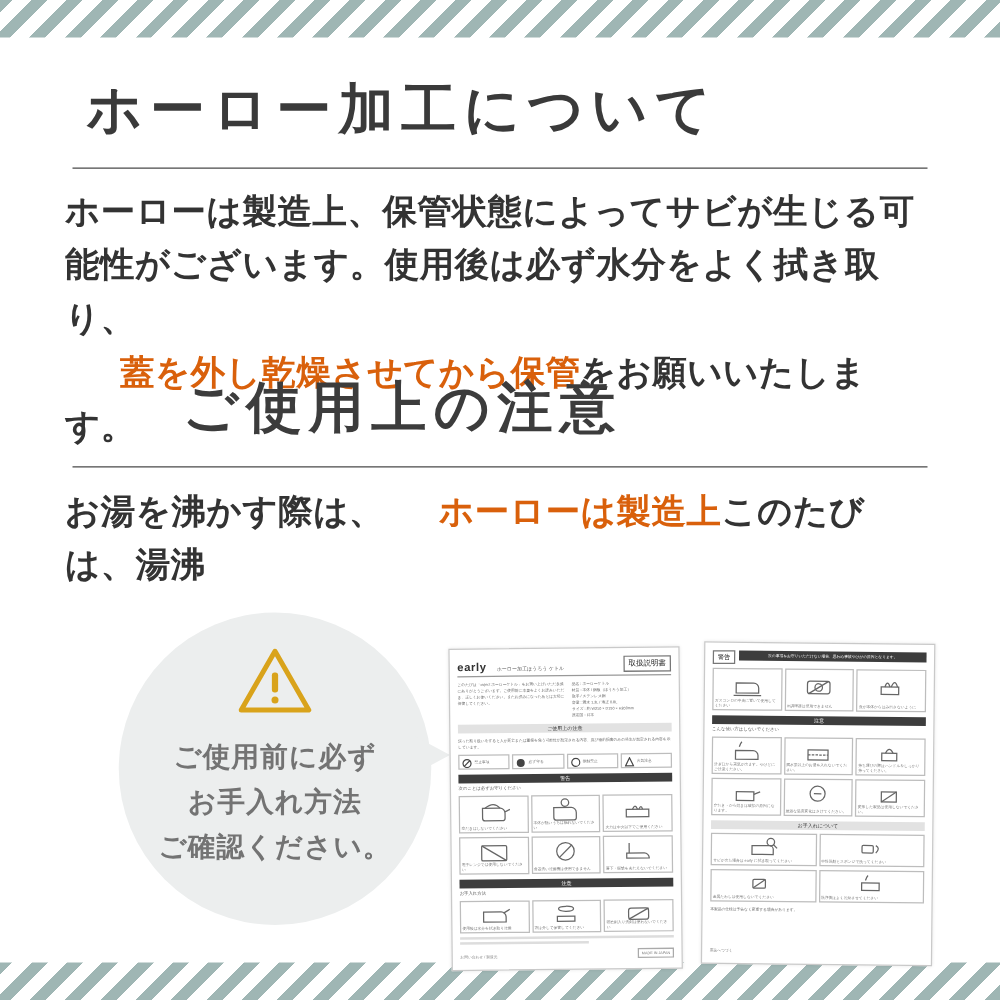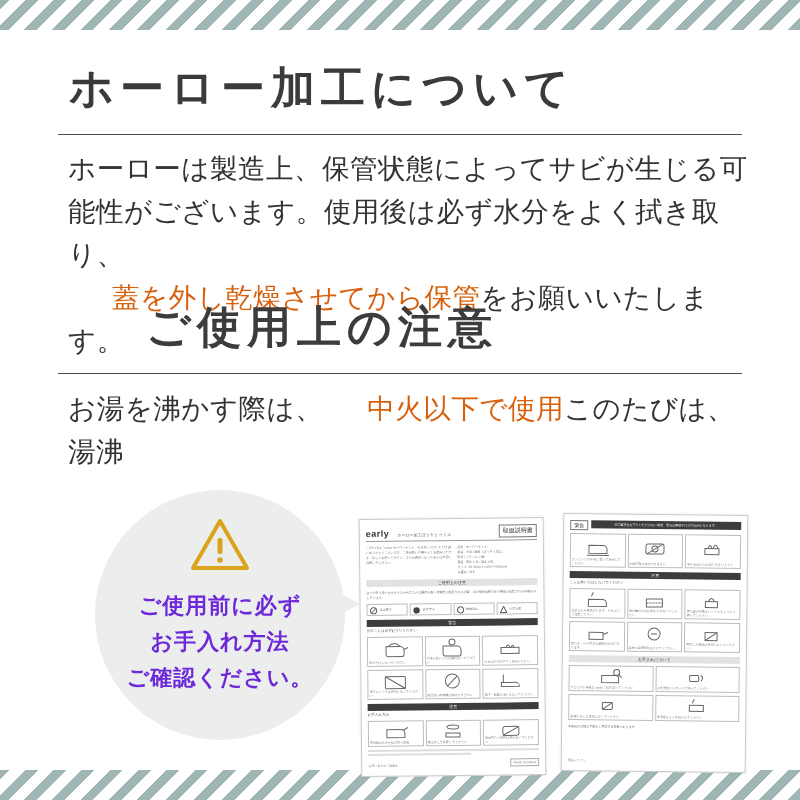--- a/index.html
+++ b/index.html
@@ -71,26 +71,26 @@
     left: 58px;
     width: 684px;
     height: 1px;
     background: #4a4a4a;
   }
   #rule-1 { top: 104px; }
   #rule-2 { top: 343px; }
 
   .body-text {
     position: absolute;
-    left: 68px;
+    left: 52px;
     width: 690px;
     font-size: 27.5px;
     line-height: 43px;
     color: #333333;
-    font-weight: 400;
+    font-weight: 700;
     letter-spacing: 0.5px;
   }
   #para-1 { top: 117px; }
   #para-2 { top: 357px; }
   .hl {
     color: #d9600b;
     margin-left: 44px;
   }
 
   
@@ -128,21 +128,21 @@
     height: 54px;
   }
   .bubble-text {
     position: absolute;
     left: 95px;
     top: 118px;
     width: 250px;
     text-align: center;
     font-size: 22px;
     line-height: 36px;
-    color: #6d28d9;
+    color: #737373;
     font-weight: 700;
     letter-spacing: 1px;
   }
 
   
   .sheet {
     position: absolute;
     background: #ffffff;
     border: 1px solid #c9c9c9;
     box-shadow: 0 0 3px rgba(0,0,0,0.10);
@@ -296,21 +296,21 @@
     <div class="body-text" id="para-1">
       <span>ホーローは製造上、保管状態によってサビが生じる可</span><br>
       <span>能性がございます。使用後は必ず水分をよく拭き取り、</span><br>
       <span class="hl">蓋を外し乾燥させてから保管</span><span>をお願いいたします。</span>
     </div>
 
     <h1 class="headline" id="title-2">ご使用上の注意</h1>
     <div class="rule" id="rule-2"></div>
 
     <div class="body-text" id="para-2">
-      <span>お湯を沸かす際は、</span><span class="hl">中火以下で使用</span><span>このたびは、湯沸</span><br>
+      <span>お湯を沸かす際は、</span><span class="hl">ホーローは製造上</span><span>このたびは、湯沸</span><br>
     </div>
 
     <div class="lower">
 
       <div class="bubble"></div>
       <div class="bubble-tail"></div>
 
       <div class="warn-icon">
         <svg viewBox="0 0 60 54" width="60" height="54" xmlns="http://www.w3.org/2000/svg">
           <path d="M30 3 L57 50 L3 50 Z" fill="none" stroke="#d9a31b" stroke-width="4" stroke-linejoin="round"></path>

